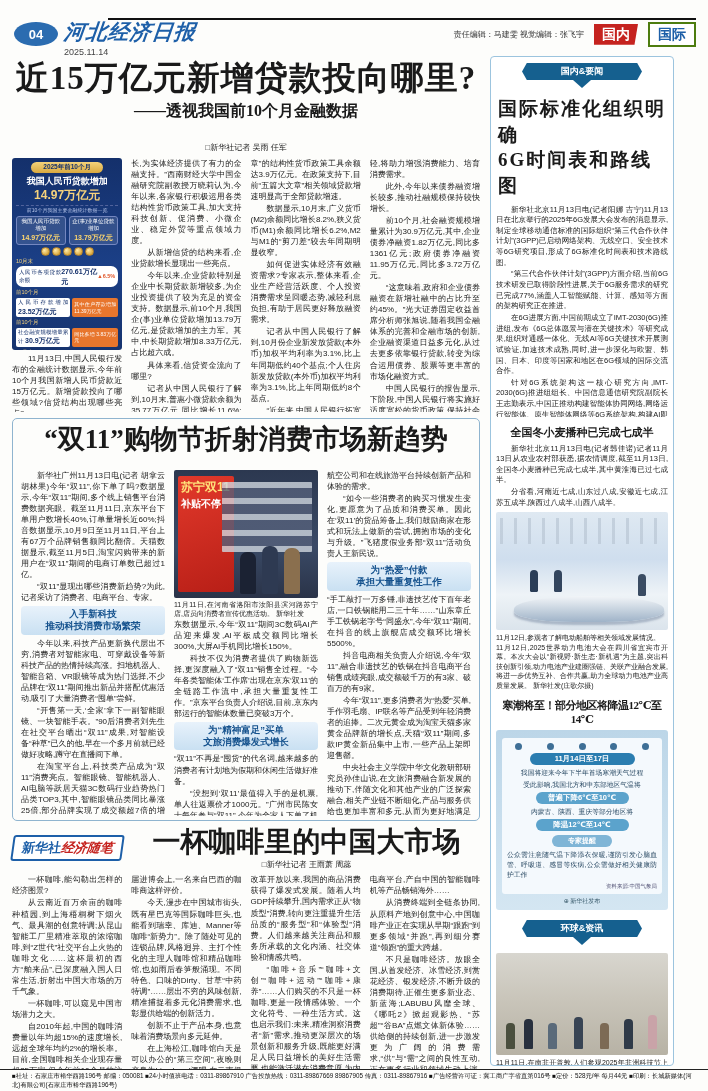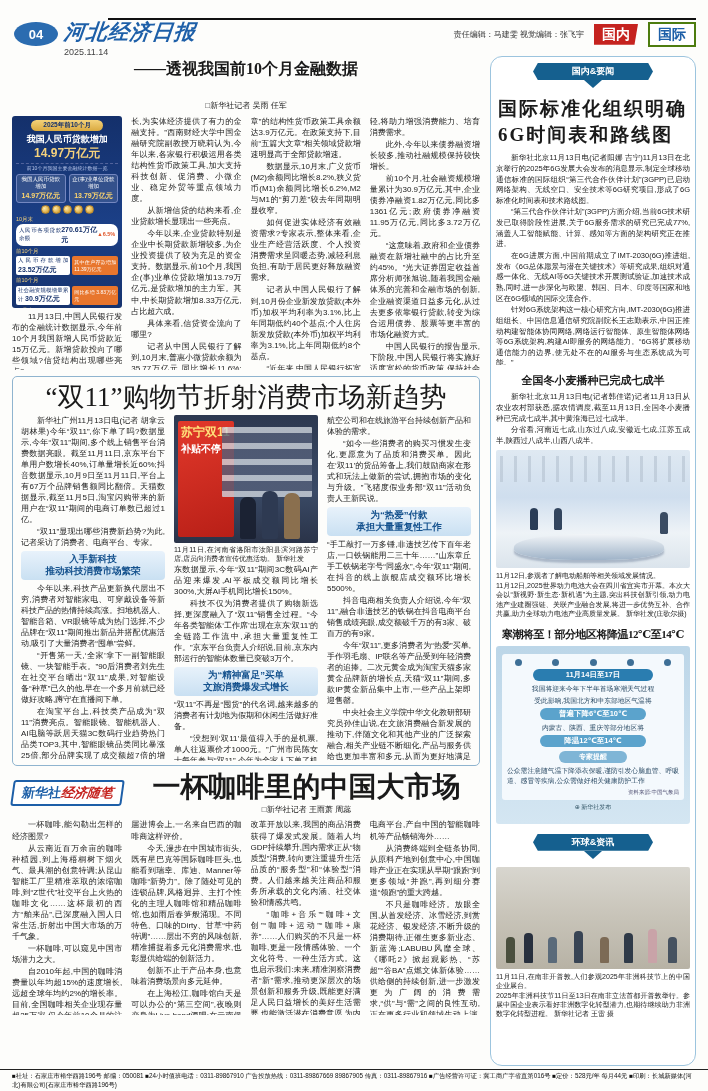--- a/index.html
+++ b/index.html
@@ -19,21 +19,21 @@
   .mast-date { font-size:9px; color:#444; margin-top:1px; }
   .hdr-right { position:absolute; right:0; top:10px; display:flex; align-items:center; gap:10px; }
   .editors { font-size:8px; color:#333; }
   .badge { font-size:14px; font-weight:bold; padding:2px 8px; line-height:1.2; }
   .badge.red { background:#c5231f; color:#fff; clip-path:polygon(0 0,100% 0,92% 100%,0 100%); }
   .badge.blue { background:#fff; color:#1d5fa8; border:2px solid #4d7c0f; }
 
   
   .content { display:flex; gap:10px; }
   .left-zone { width:468px; }
-  .right-rail { width:206px; height:1010px; border:1px solid #9cc4de; border-radius:12px;
+  .right-rail { width:184px; height:1010px; border:1px solid #9cc4de; border-radius:4px;
                 padding:4px 5px; overflow:hidden; background:#fff; }
 
   
   .main-headline { font-family:"Liberation Serif","DejaVu Serif",serif; font-weight:900; font-size:33px;
                    text-align:center; letter-spacing:1px; line-height:1.15; margin-top:4px; }
   .main-sub { font-family:"Liberation Serif","DejaVu Serif",serif; font-weight:bold; font-size:16px; text-align:center; margin-top:3px; }
   .byline { font-size:8px; text-align:center; color:#222; margin:20px 0 5px; }
   .cols { display:flex; gap:9px; }
   .main-cols { height:254px; overflow:hidden; }
   .col { flex:1; overflow:hidden; font-size:8px; line-height:1.38; text-align:justify; }
@@ -56,22 +56,22 @@
   .ig-bar { background:#fff; color:#14306b; border-radius:7px; padding:1px 3px; display:flex; justify-content:space-between; align-items:center; margin-bottom:2px; }
   .ig-bar b { font-size:7px; } .ig-up { color:#e0562a; font-weight:bold; }
   .ig-tag { color:#f5d27c; font-size:5.5px; margin-bottom:1px; }
   .ig-row2 { display:flex; gap:2px; margin-bottom:2px; }
   .ig-wbox { flex:1.2; background:#fff; color:#14306b; border-radius:2px; padding:1px 2px; }
   .ig-wbox b { font-size:7px; }
   .ig-obox { flex:1; background:#e8762d; color:#fff; border-radius:2px; padding:1px 2px; font-size:5px; display:flex; align-items:center; }
 
   
   .s11 { border:1px solid #8fb4cf; border-radius:5px; margin-top:6px; padding:6px 8px 4px; }
-  .s11-headline { font-family:"Liberation Serif","DejaVu Serif",serif; font-weight:400; font-size:27px;
-                  text-align:center; letter-spacing:0; line-height:1.1; margin-bottom:2px; }
+  .s11-headline { font-family:"Liberation Serif","DejaVu Serif",serif; font-weight:700; font-size:27px;
+                  text-align:center; letter-spacing:0; line-height:1.1; margin-bottom:15px; }
   .s11-cols { height:346px; overflow:hidden; }
   .subhead { background:linear-gradient(180deg,#e8f2fb,#c9e0f2); color:#14518d; font-weight:bold;
              text-align:center; font-size:9.5px; line-height:1.3; border-radius:4px; padding:2px 0; margin:3px 0; }
   .photo-s11 { position:relative; width:100%; height:128px; border-radius:2px; overflow:hidden;
                background:linear-gradient(180deg,#2c3850,#3a4a66 60%,#2a3348); margin-bottom:2px; }
   .s11-banner { position:absolute; left:4px; top:6px; bottom:6px; width:56px;
                 background:linear-gradient(160deg,#e2392b,#b81f17); border-radius:2px; padding:4px 3px;
                 color:#ffe27a; font-weight:900; font-size:12px; writing-mode:initial; line-height:1.2; }
   .s11-banner .b2 { color:#fff; font-size:10px; display:block; margin-top:4px; }
   .shelf { position:absolute; right:6px; top:12px; width:90px; height:70px;
@@ -106,21 +106,21 @@
   .photo-expo { width:100%; height:118px; border-radius:2px; margin:4px 0 3px;
                 background:linear-gradient(180deg,#dfe9f2 0%,#cfdeee 40%,#eef3f7 70%,#dbe4ec 100%);
                 position:relative; overflow:hidden; }
   .truss { position:absolute; top:6px; left:4px; right:4px; height:26px;
            background:repeating-linear-gradient(90deg,#b9c6d4 0 3px,transparent 3px 14px); opacity:.7; }
   .shipmodel { position:absolute; bottom:8px; left:18px; width:150px; height:26px; border-radius:50% 50% 40% 40%;
                background:linear-gradient(180deg,#f2f5f8,#9fb3c8); box-shadow:0 3px 2px rgba(90,110,140,.4); }
   .photo-africa { width:100%; height:102px; border-radius:2px; margin:4px 0 3px; position:relative; overflow:hidden;
                   background:linear-gradient(180deg,#d8d6cf 0%,#c9c5ba 45%,#b7b2a5 100%); }
   .crowd i { position:absolute; bottom:6px; width:9px; height:26px; border-radius:4px 4px 1px 1px; }
-  .weather { background:linear-gradient(180deg,#bcd6e8,#d4e6f2); border-radius:3px; padding:8px 6px 12px; margin-top:3px; }
+  .weather { background:linear-gradient(180deg,#bcd6e8,#d4e6f2); border-radius:3px; padding:8px 6px 4px; margin-top:3px; }
   .wx-card { background:#f4f9fd; border-radius:3px; padding:5px 5px 4px; position:relative; }
   .wx-pins { display:flex; justify-content:space-between; padding:0 8px; margin-bottom:3px; }
   .wx-pins i { width:7px; height:7px; background:#3e6f96; border-radius:50%; }
   .wx-date { background:#2a7db0; color:#fff; font-size:7.5px; font-weight:bold; text-align:center;
              border-radius:7px; width:70%; margin:0 auto 3px; padding:1px 0; }
   .wx-line { font-size:6.8px; color:#2a4a64; text-align:center; margin-bottom:2px; }
   .wx-pill { background:#5ba3cc; color:#fff; font-size:7.5px; font-weight:bold; text-align:center;
              border-radius:7px; width:62%; margin:0 auto 3px; padding:1px 0; }
   .wx-exp { background:#7fb5d6; color:#fff; font-size:7px; font-weight:bold; text-align:center;
             border-radius:7px; width:40%; margin:4px auto 3px; padding:1px 0; }
@@ -149,20 +149,21 @@
       <span class="editors">责任编辑：马建雯  视觉编辑：张飞宇</span>
       <span class="badge red">国内</span>
       <span class="badge blue">国际</span>
     </div>
   </header>
 
   <div class="content">
     <div class="left-zone">
 
       <section>
+        <h1 class="main-headline">近15万亿元新增贷款投向哪里?</h1>
         <div class="main-sub">——透视我国前10个月金融数据</div>
         <div class="byline">□新华社记者 吴雨 任军</div>
         <div class="cols main-cols">
           <div class="col">
             <div class="ig">
               <div class="ig-banner">2025年前10个月</div>
               <div class="ig-title">我国人民币贷款增加</div>
               <div class="ig-big">14.97万亿元</div>
               <div class="ig-subtle">前10个月我国主要金融统计数据一览</div>
               <div class="ig-pair">

